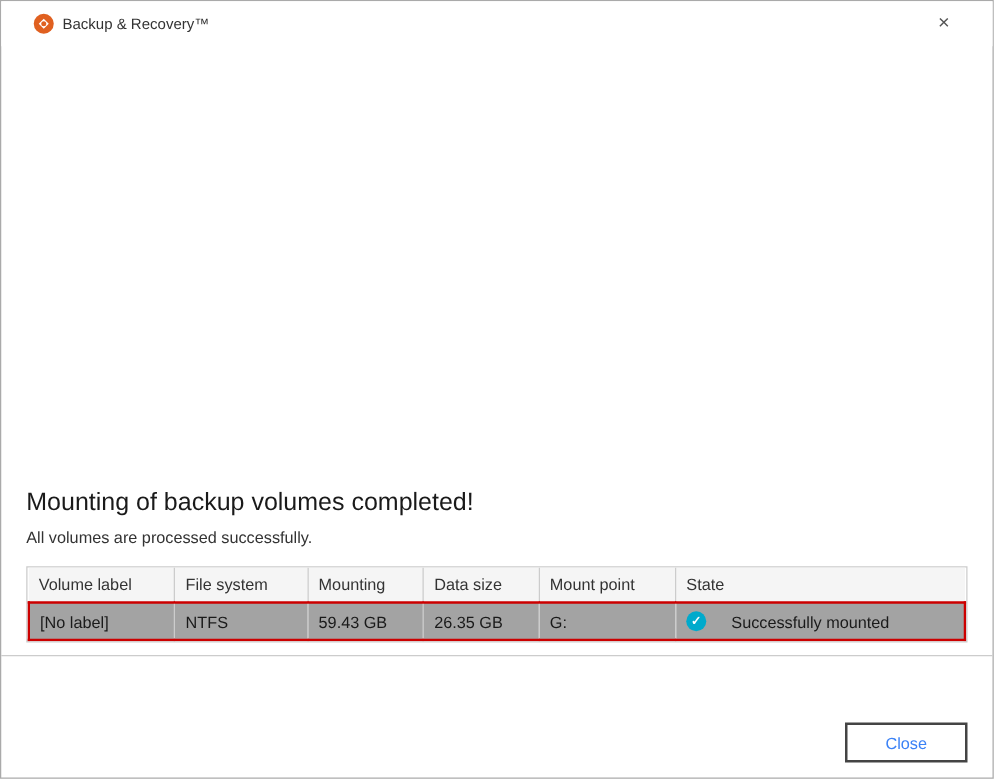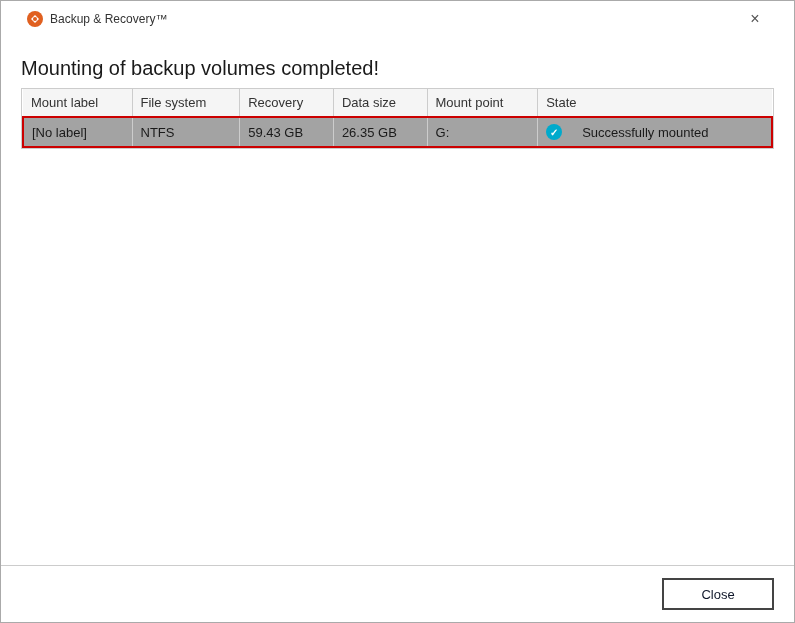--- a/index.html
+++ b/index.html
@@ -63,20 +63,21 @@
       justify-content: center;
       font-size: 16px;
       color: #555;
     }
 
     .content {
       flex: 1;
       padding: 20px 20px 10px 20px;
       display: flex;
       flex-direction: column;
+      justify-content: flex-end;
     }
 
     .main-title {
       font-size: 20px;
       font-weight: 400;
       color: #1a1a1a;
       margin-bottom: 8px;
     }
 
     .subtitle {
@@ -157,30 +158,31 @@
     .footer {
       margin-top: auto;
       border-top: 1px solid #cccccc;
       padding: 12px 20px;
       display: flex;
       justify-content: flex-end;
       flex-shrink: 0;
     }
 
     .close-btn {
-      width: 112px;
+      width: 98px;
       height: 32px;
       background: #ffffff;
       border: 2px solid #444444;
       cursor: pointer;
       font-size: 13px;
-      color: #0f172a;
-      display: flex;
-      align-items: center;
-      justify-content: center;
+      color: #3b82f6;
+      display: flex;
+      align-items: center;
+      justify-content: center;
+      margin-top: 41px;
     }
   </style>
 </head>
 <body>
 
 <div class="window">
 
   <div class="title-bar">
     <div class="title-bar-icon">
       <svg width="18" height="18" viewBox="0 0 18 18">
@@ -188,28 +190,29 @@
         <path d="M5 9 L9 5 L13 9 L9 13 Z" fill="white"></path>
         <circle cx="9" cy="9" r="2" fill="#e06020"></circle>
       </svg>
     </div>
     <span class="title-bar-text">Backup &amp; Recovery™</span>
     <button class="close-button">×</button>
   </div>
 
   <div class="content">
     <h1 class="main-title">Mounting of backup volumes completed!</h1>
+    <p class="subtitle">All volumes are processed successfully.</p>
 
     <div class="table-container">
       <table class="table">
         <thead>
           <tr>
-            <th>Mount label</th>
+            <th>Volume label</th>
             <th>File system</th>
-            <th>Recovery</th>
+            <th>Mounting</th>
             <th>Data size</th>
             <th>Mount point</th>
             <th>State</th>
           </tr>
         </thead>
         <tbody>
           <tr>
             <td>[No label]</td>
             <td>NTFS</td>
             <td>59.43 GB</td>

